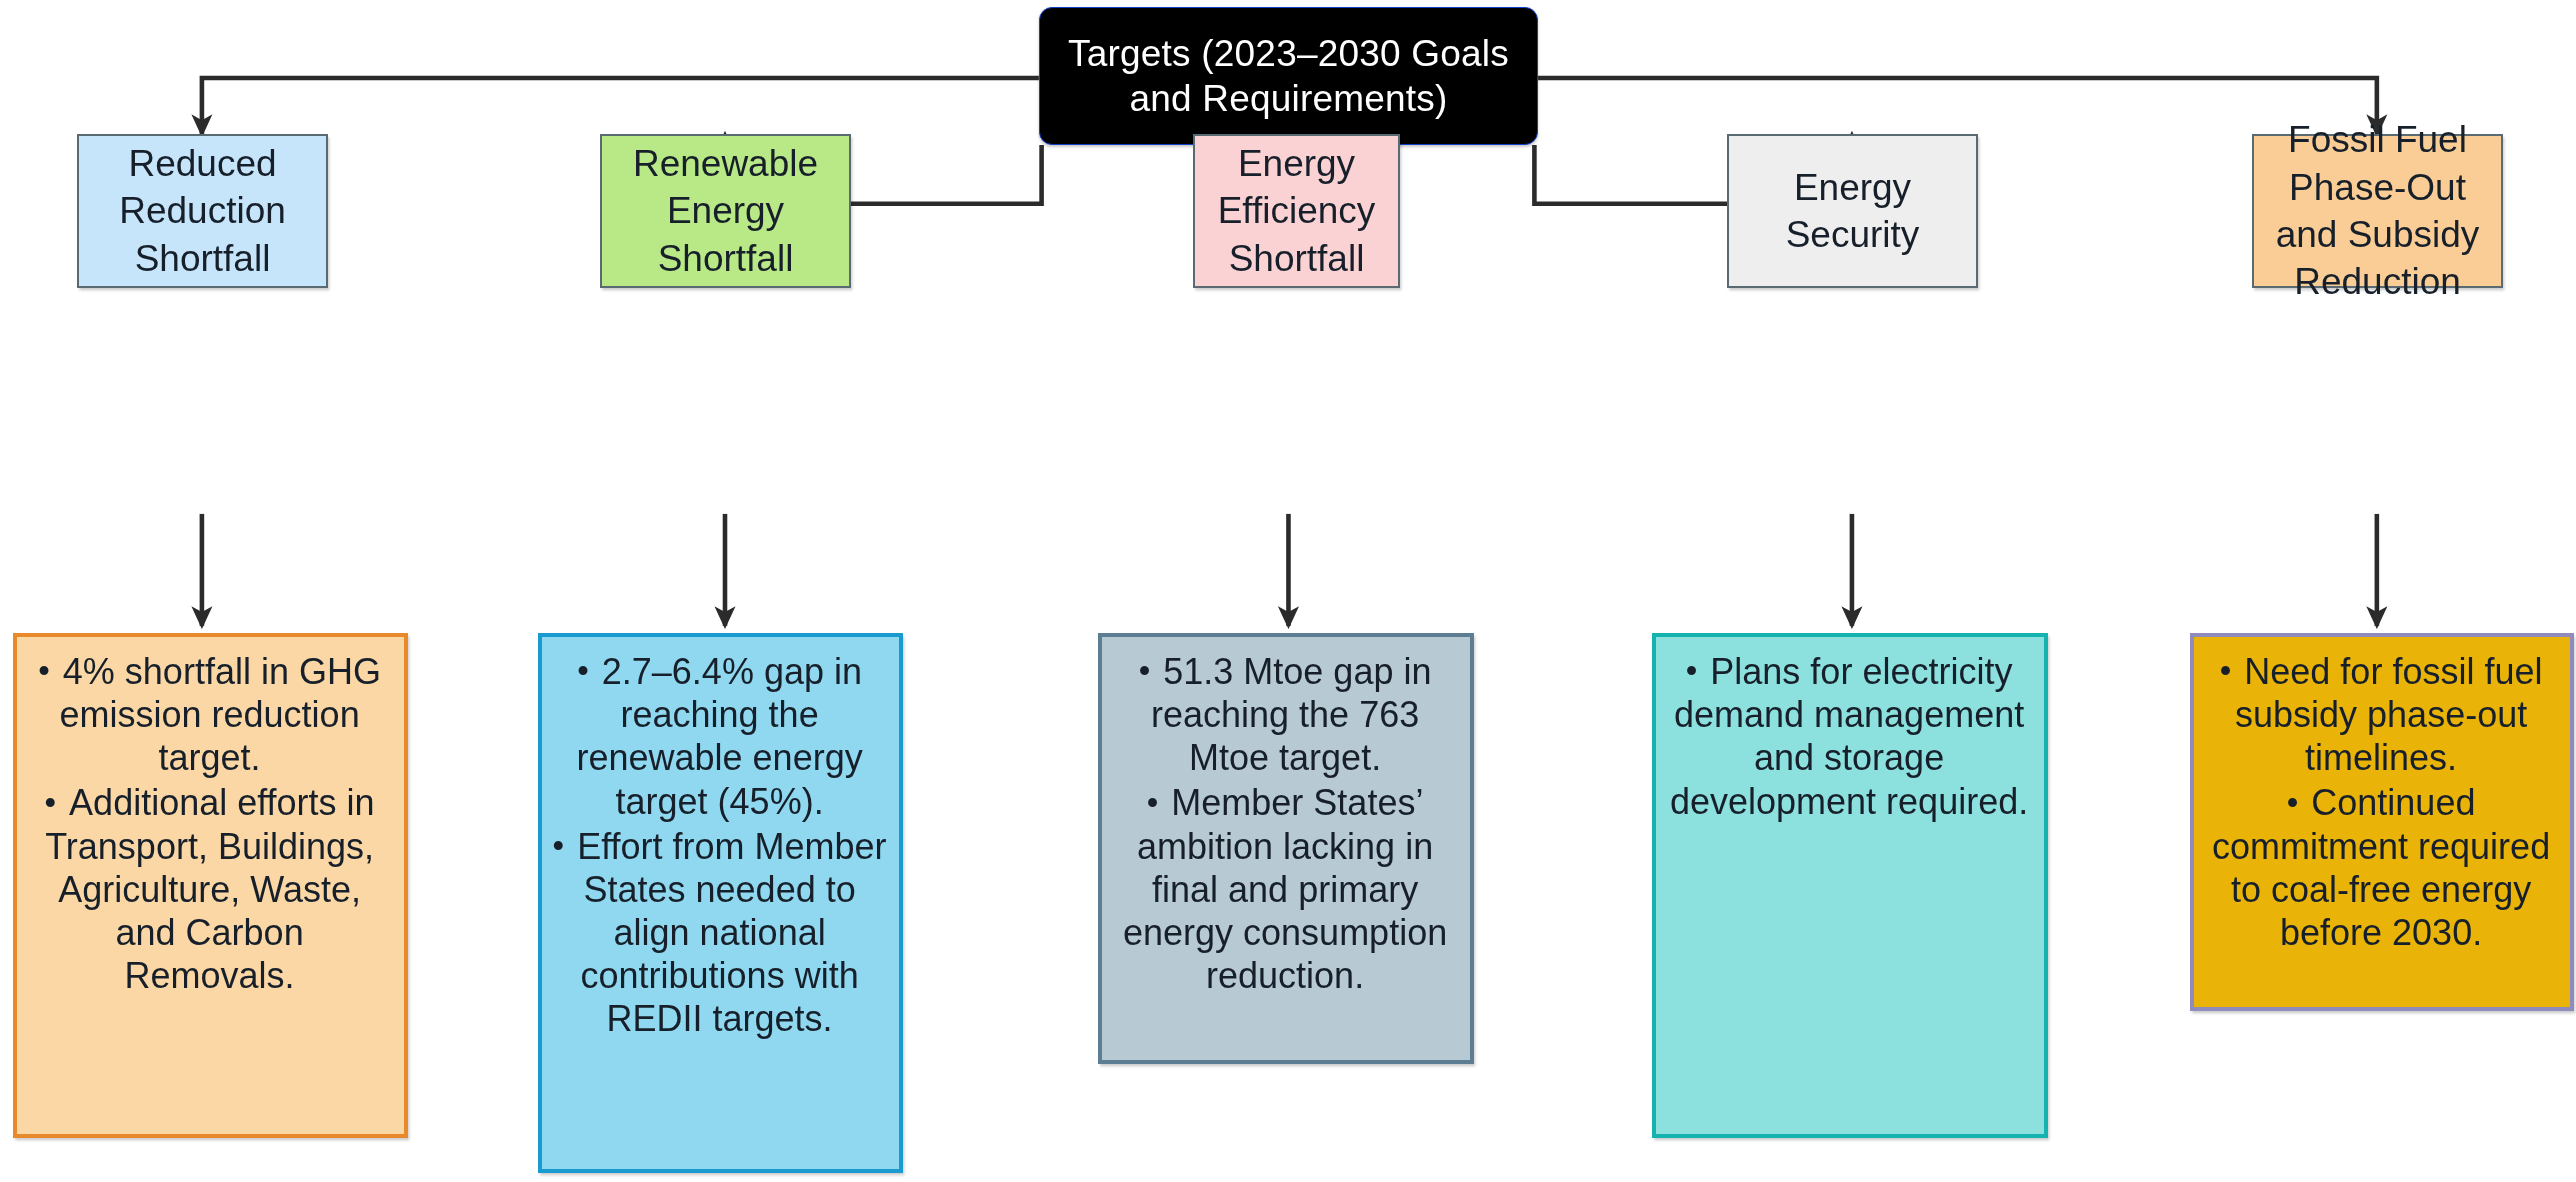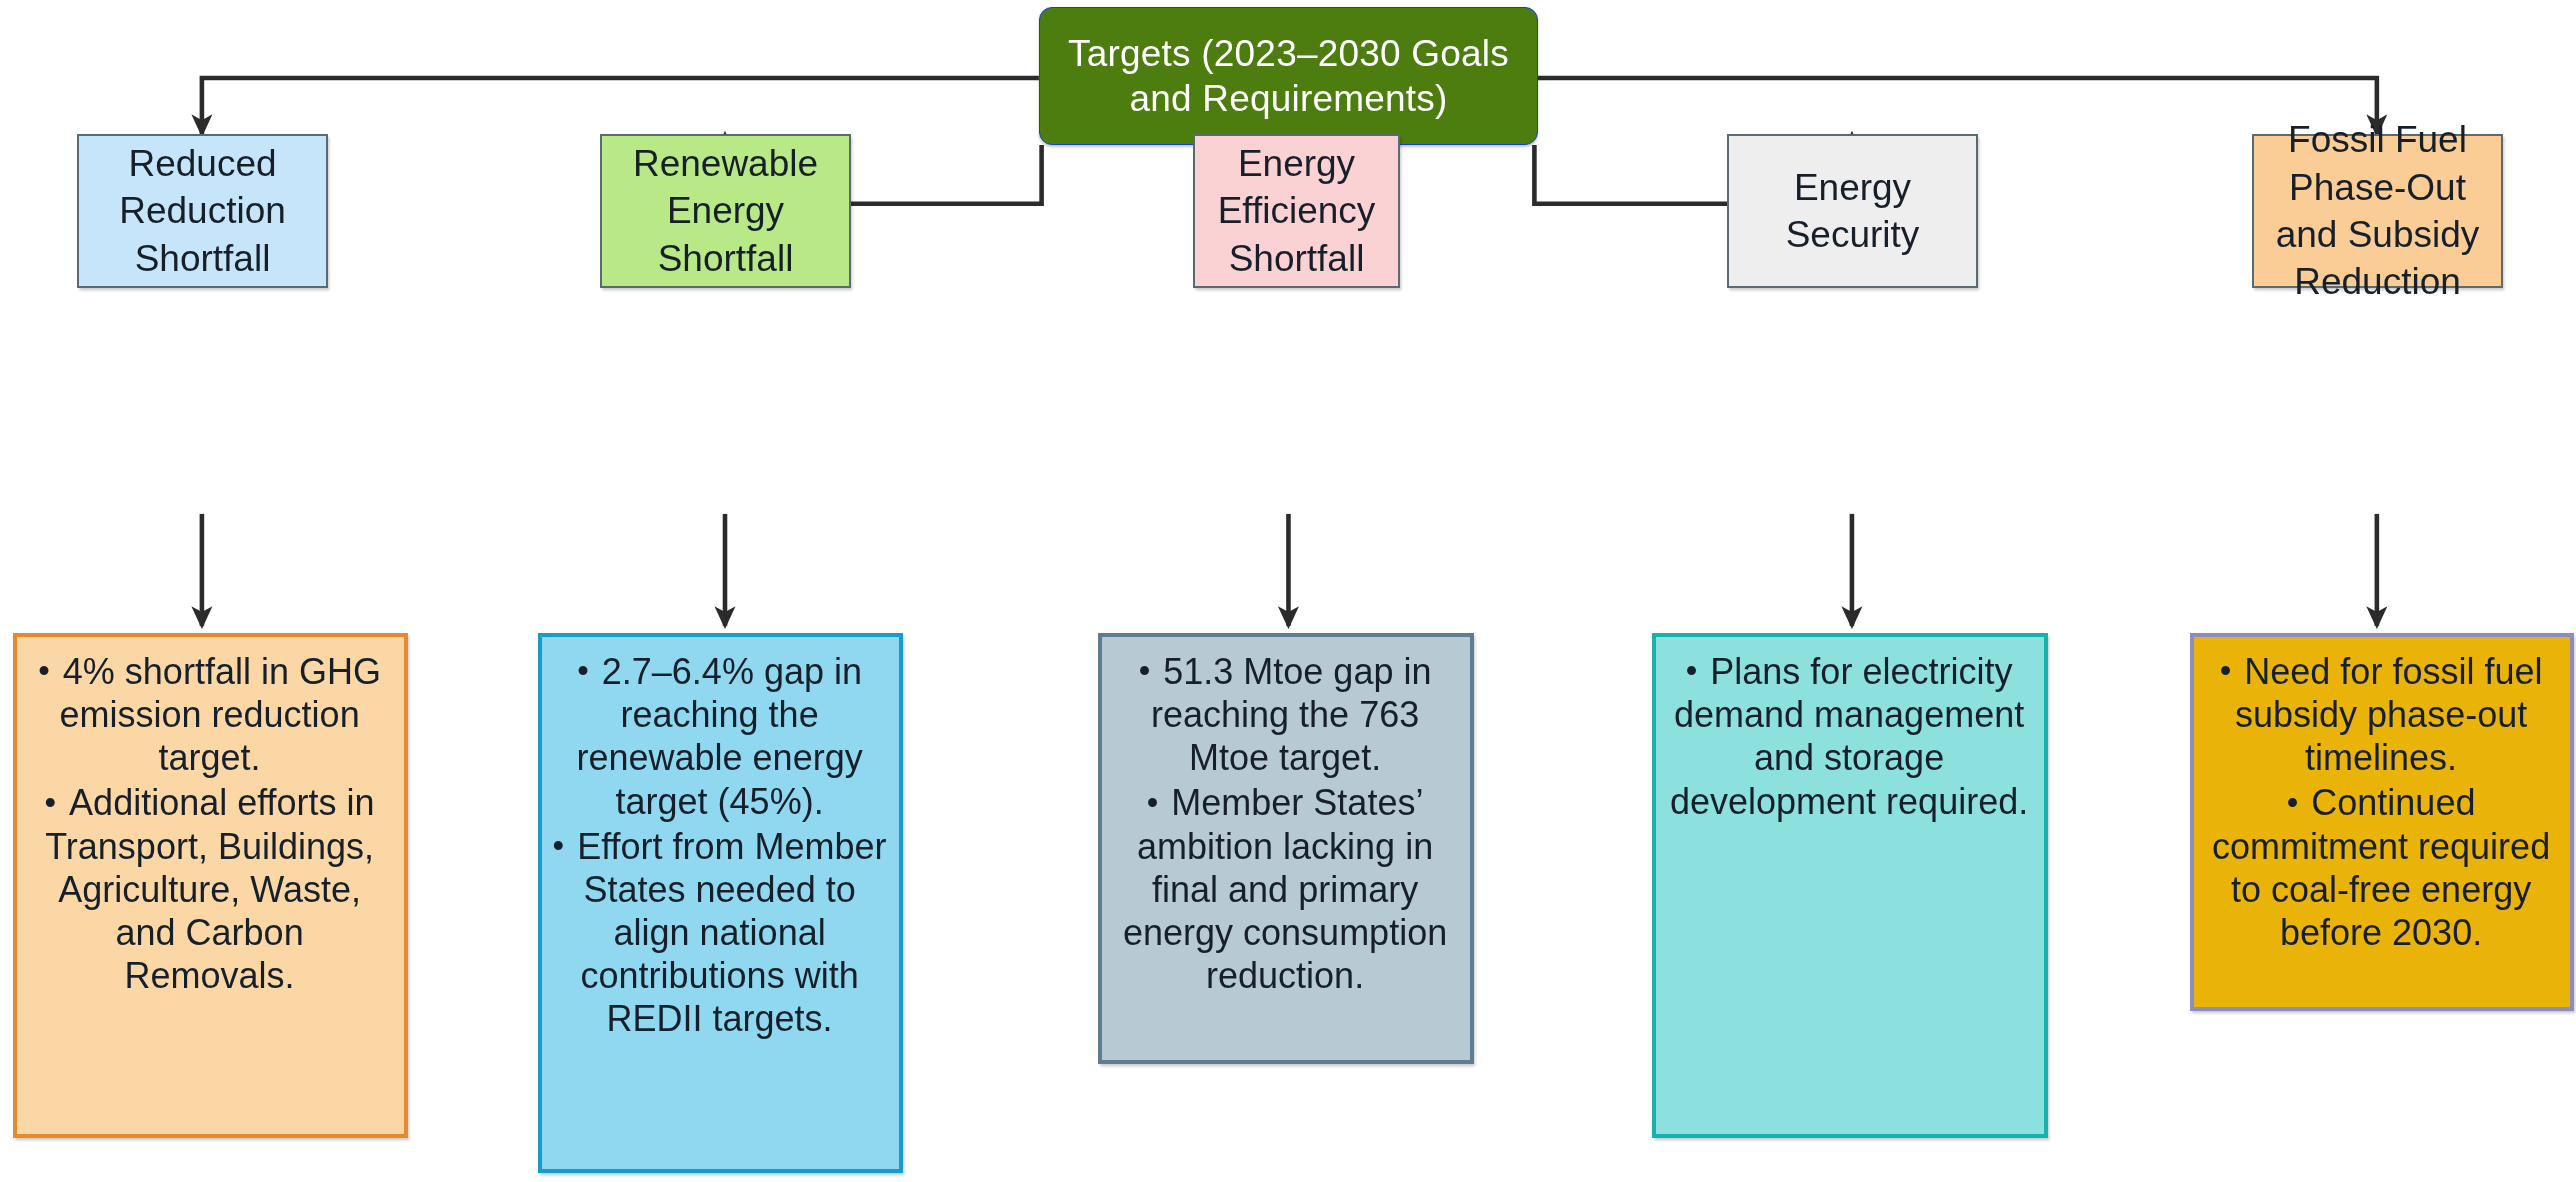--- a/index.html
+++ b/index.html
@@ -34,21 +34,21 @@
     align-items: center;
     justify-content: center;
     text-align: center;
     color: #17202a;
     z-index: 5;
   }
 
   
   .root-node {
     border-radius: 13px;
-    background: #4d7c0f;
+    background: #000000;
     border: 1.8px solid #1440c8;
     color: #ffffff;
     font-size: 37px;
     line-height: 1.22;
     letter-spacing: 0.2px;
     box-shadow: 0 1.8px 2.8px rgba(0,0,0,.22);
     padding: 21px 13px;
   }
 
   

